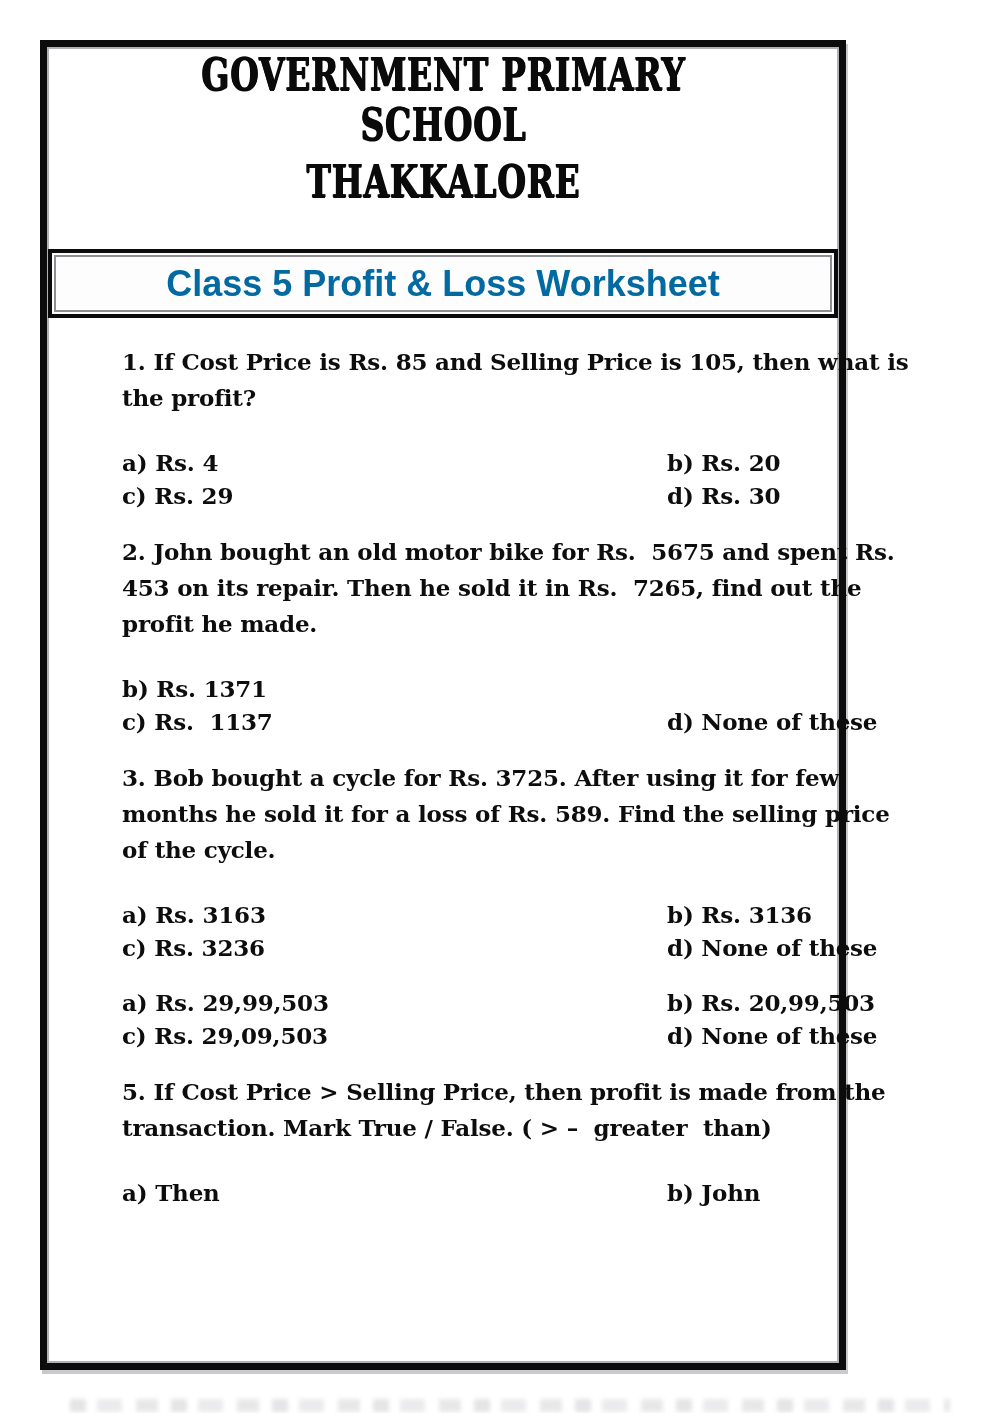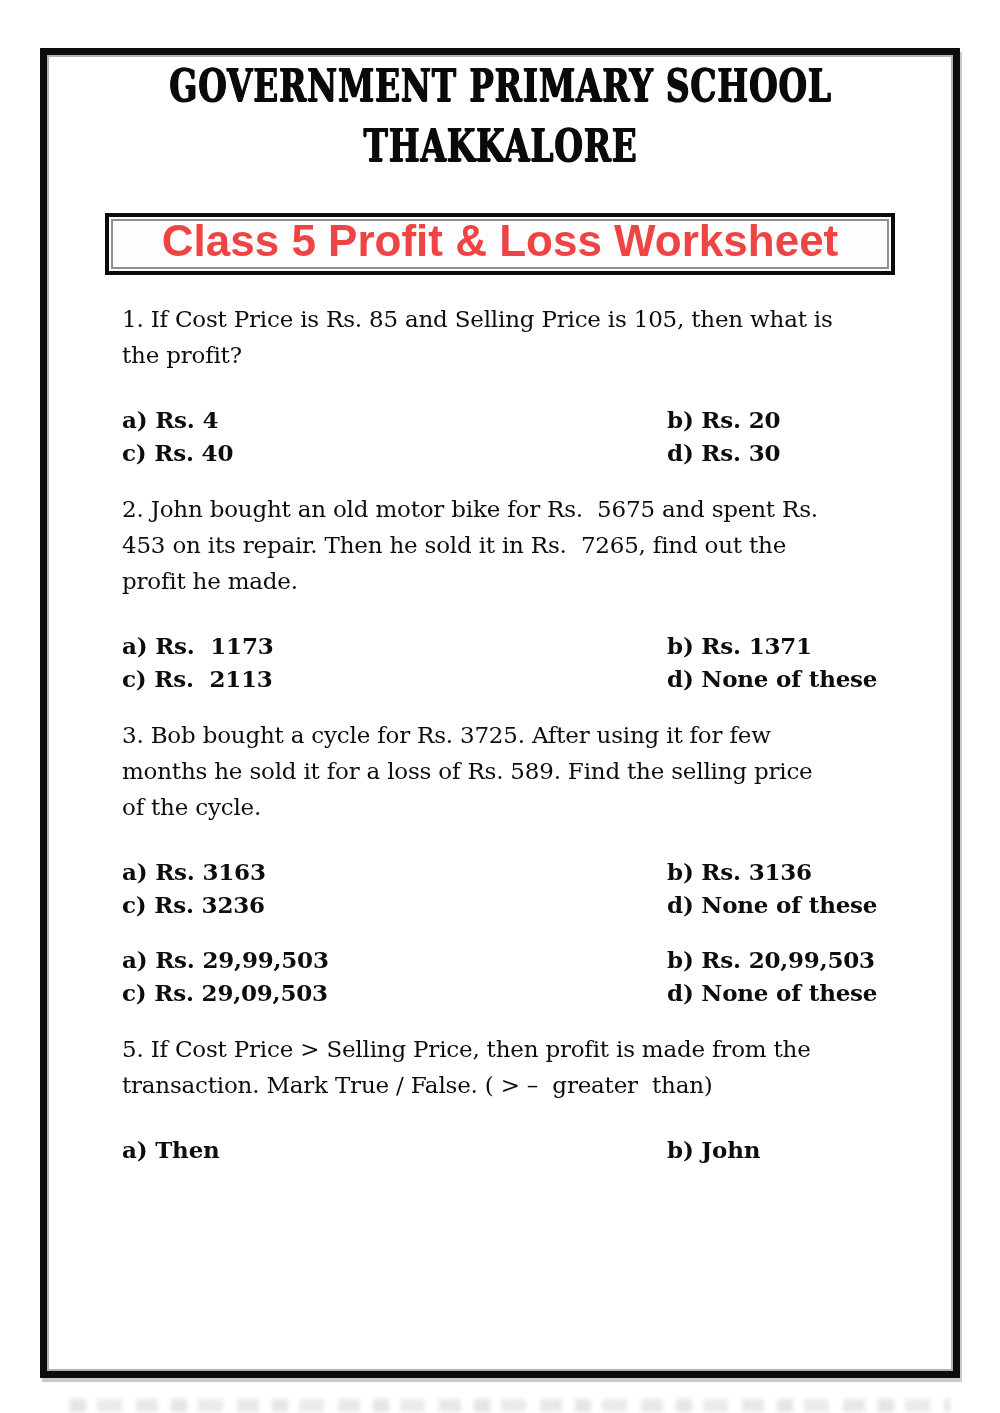--- a/index.html
+++ b/index.html
@@ -2,46 +2,46 @@
 <html><head>
 <meta charset="utf-8">
 <style>
   * { margin: 0; padding: 0; box-sizing: border-box; }
   html, body { width: 1000px; height: 1413px; background: #ffffff; overflow: hidden; }
   .canvas {
     position: relative; width: 1000px; height: 1413px; background: #ffffff;
     font-family: "DejaVu Serif", serif; color: #0d0d0d;
   }
   .page {
-    position: absolute; left: 40px; top: 48px; width: 920px; height: 1330px;
+    position: absolute; left: 40px; top: 40px; width: 806px; height: 1330px;
     background: #ffffff;
     border: 7px solid #0c0c0c;
     box-shadow: inset 0 0 0 2px #b2b2b6, 2px 4px 0 rgba(158,158,163,0.55);
   }
   .school-name { text-align: center; font-weight: bold; color: #0a0a0a; }
   .school-line {
     font-family: "DejaVu Serif", serif;
     font-size: 40px; line-height: 44px; letter-spacing: 1px;
     transform: scale(0.82, 1.14);
     text-shadow: 1.4px 0 0 #0a0a0a, 0.7px 1px 0 #0a0a0a;
   }
   .school-line.first { margin-top: 8px; }
   .school-line.second { margin-top: 16px; }
   .title-box {
     width: 790px; margin: 46px auto 0;
     border: 4px solid #0b0b0b; padding: 2px; background: #fdfdfd;
   }
   .title-inner {
-    border: 2px solid #8f8f93; padding: 0 0 6px; text-align: center;
+    border: 2px solid #8f8f93; padding: 7px 0 6px; text-align: center;
     font-family: "Liberation Sans", sans-serif; font-weight: bold;
-    font-size: 44px; line-height: 40px; color: #ef4444;
+    font-size: 36px; line-height: 40px; color: #0369a1;
   }
   .questions { padding: 26px 38px 0 75px; }
   .q-text {
-    font-weight: normal; font-size: 23px; line-height: 36px;
+    font-weight: bold; font-size: 23px; line-height: 36px;
     letter-spacing: -0.2px; white-space: pre; margin: 0 16px 30px 0;
   }
   .options { margin-bottom: 22px; }
   .opt-row { display: grid; grid-template-columns: 545px 1fr; }
   .opt {
     font-weight: bold; font-size: 23px; line-height: 33px;
     letter-spacing: -0.2px; white-space: pre;
   }
   .bottom-artifact {
     position: absolute; left: 70px; right: 50px; top: 1399px; height: 13px;
@@ -71,37 +71,36 @@
 
       <section class="question">
         <p class="q-text">1. If Cost Price is Rs. 85 and Selling Price is 105, then what is
 the profit?</p>
         <div class="options">
           <div class="opt-row">
             <span class="opt">a) Rs. 4</span>
             <span class="opt">b) Rs. 20</span>
           </div>
           <div class="opt-row">
-            <span class="opt">c) Rs. 40</span>
+            <span class="opt">c) Rs. 29</span>
             <span class="opt">d) Rs. 30</span>
           </div>
         </div>
       </section>
 
       <section class="question">
         <p class="q-text">2. John bought an old motor bike for Rs.  5675 and spent Rs.
 453 on its repair. Then he sold it in Rs.  7265, find out the
 profit he made.</p>
         <div class="options">
           <div class="opt-row">
-            <span class="opt">a) Rs.  1173</span>
             <span class="opt">b) Rs. 1371</span>
           </div>
           <div class="opt-row">
-            <span class="opt">c) Rs.  2113</span>
+            <span class="opt">c) Rs.  1137</span>
             <span class="opt">d) None of these</span>
           </div>
         </div>
       </section>
 
       <section class="question">
         <p class="q-text">3. Bob bought a cycle for Rs. 3725. After using it for few
 months he sold it for a loss of Rs. 589. Find the selling price
 of the cycle.</p>
         <div class="options">

